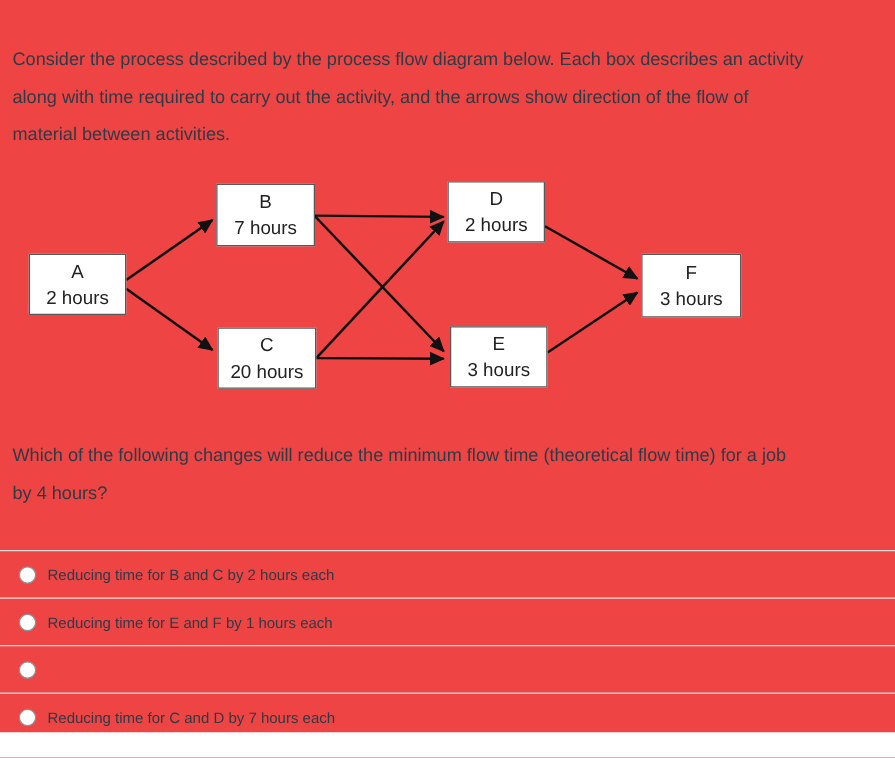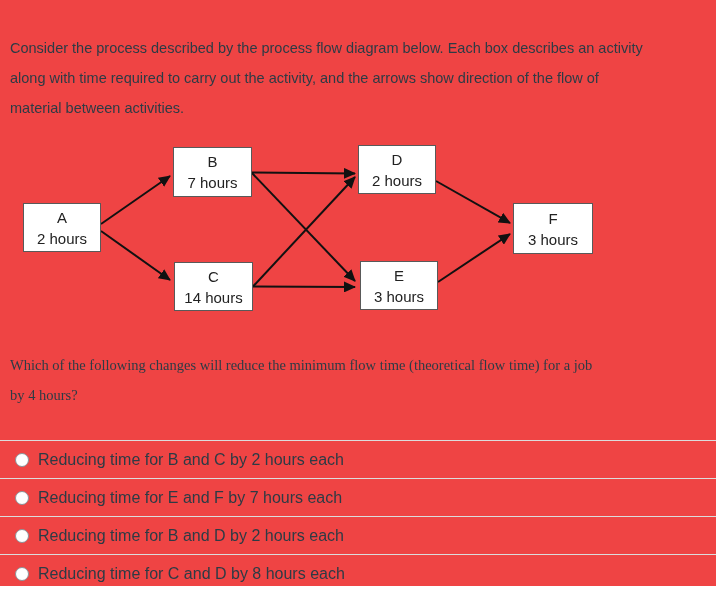--- a/index.html
+++ b/index.html
@@ -52,21 +52,20 @@
   .node-d { left: 358px; top: 10px;  width: 78px; height: 49px; }
   .node-e { left: 360px; top: 126px; width: 78px; height: 49px; }
   .node-f { left: 513px; top: 68px;  width: 80px; height: 51px; }
   
   .question {
     margin: 5px 10px 2px 10px;
     font-size: 14.5px;
     line-height: 30px;
     white-space: pre-line;
     color: #2d3b45;
-    font-family: Liberation Serif, serif;
   }
   
   .options { margin-top: 30px; }
   .option-row {
     display: flex;
     align-items: center;
     height: 38px;
     border-top: 1px solid #dcdcdc;
     padding-left: 15px;
     cursor: pointer;
@@ -74,21 +73,21 @@
   .radio {
     width: 14px;
     height: 14px;
     border: 1.5px solid #8b9399;
     border-radius: 50%;
     background: #ffffff;
     flex: 0 0 auto;
     margin-right: 9px;
   }
   .option-label {
-    font-size: 16px;
+    font-size: 12px;
     color: #2d3b45;
   }
 </style>
 </head>
 <body>
 
 <div class="page">
 
   <p class="intro">Consider the process described by the process flow diagram below. Each box describes an activity
 along with time required to carry out the activity, and the arrows show direction of the flow of
@@ -116,21 +115,21 @@
     <div class="node node-a">
       <div>A</div>
       <div>2 hours</div>
     </div>
     <div class="node node-b">
       <div>B</div>
       <div>7 hours</div>
     </div>
     <div class="node node-c">
       <div>C</div>
-      <div>14 hours</div>
+      <div>20 hours</div>
     </div>
     <div class="node node-d">
       <div>D</div>
       <div>2 hours</div>
     </div>
     <div class="node node-e">
       <div>E</div>
       <div>3 hours</div>
     </div>
     <div class="node node-f">
@@ -142,25 +141,24 @@
   <p class="question">Which of the following changes will reduce the minimum flow time (theoretical flow time) for a job
 by 4 hours?</p>
 
   <div class="options">
     <div class="option-row">
       <span class="radio"></span>
       <span class="option-label">Reducing time for B and C by 2 hours each</span>
     </div>
     <div class="option-row">
       <span class="radio"></span>
-      <span class="option-label">Reducing time for E and F by 7 hours each</span>
+      <span class="option-label">Reducing time for E and F by 1 hours each</span>
     </div>
     <div class="option-row">
       <span class="radio"></span>
-      <span class="option-label">Reducing time for B and D by 2 hours each</span>
     </div>
     <div class="option-row">
       <span class="radio"></span>
-      <span class="option-label">Reducing time for C and D by 8 hours each</span>
+      <span class="option-label">Reducing time for C and D by 7 hours each</span>
     </div>
   </div>
 
 </div>
 
 </body></html>

